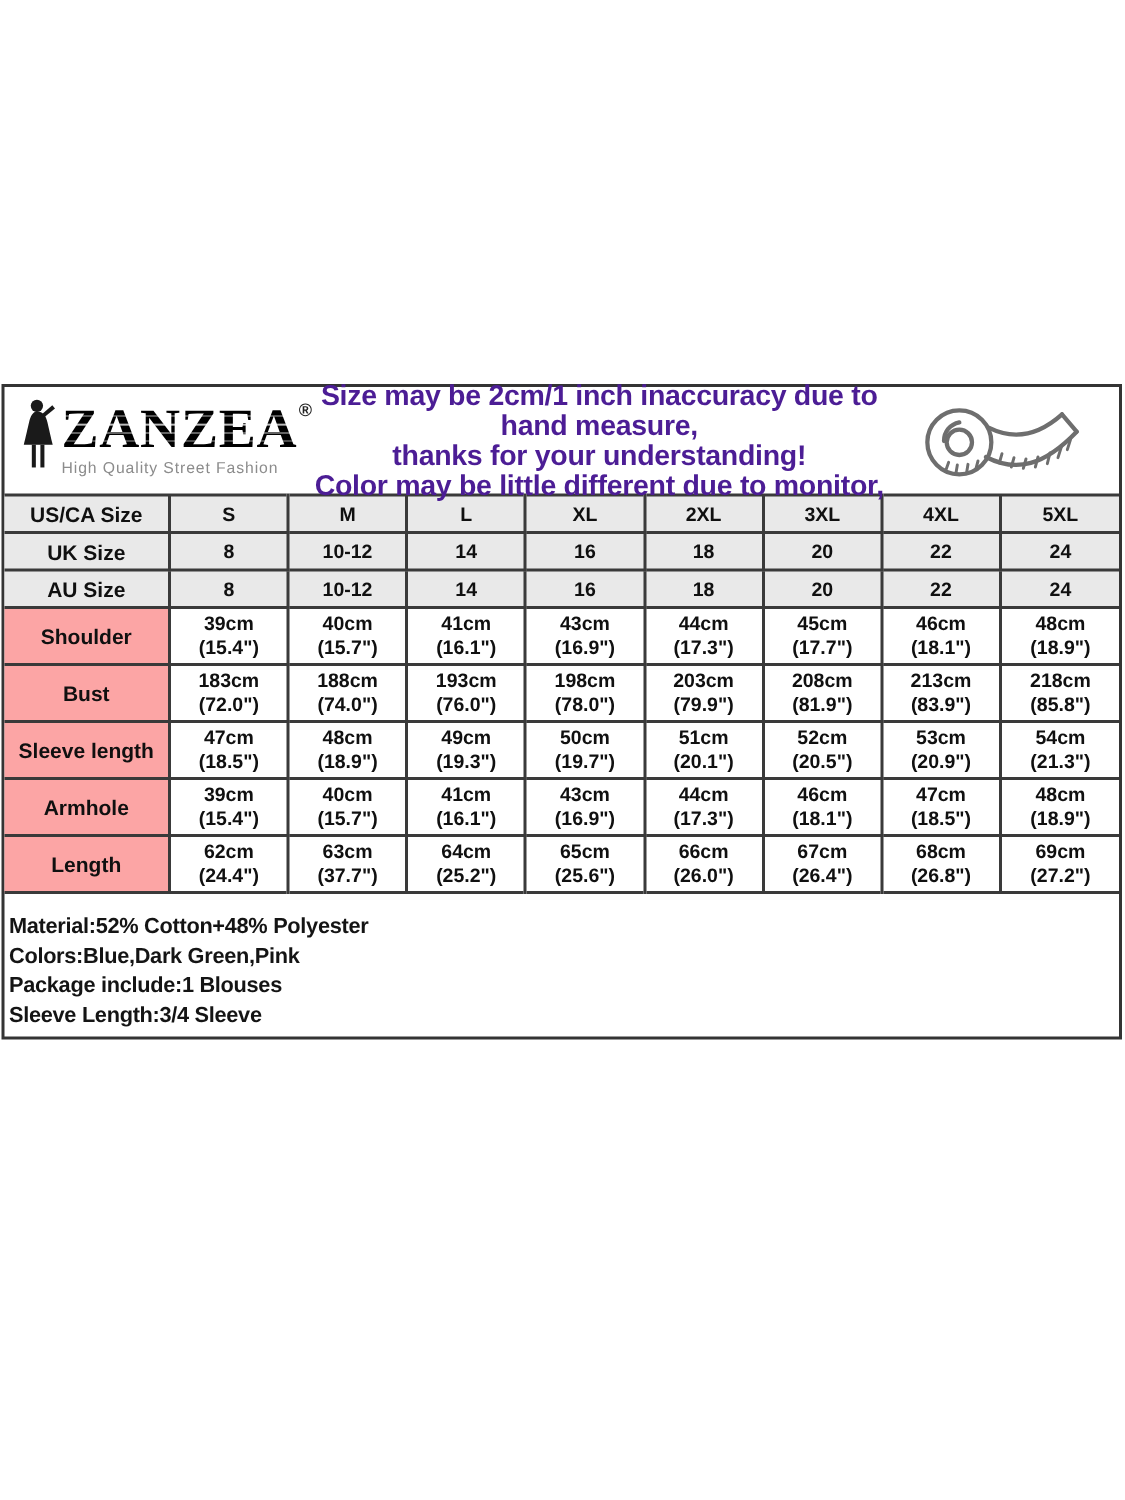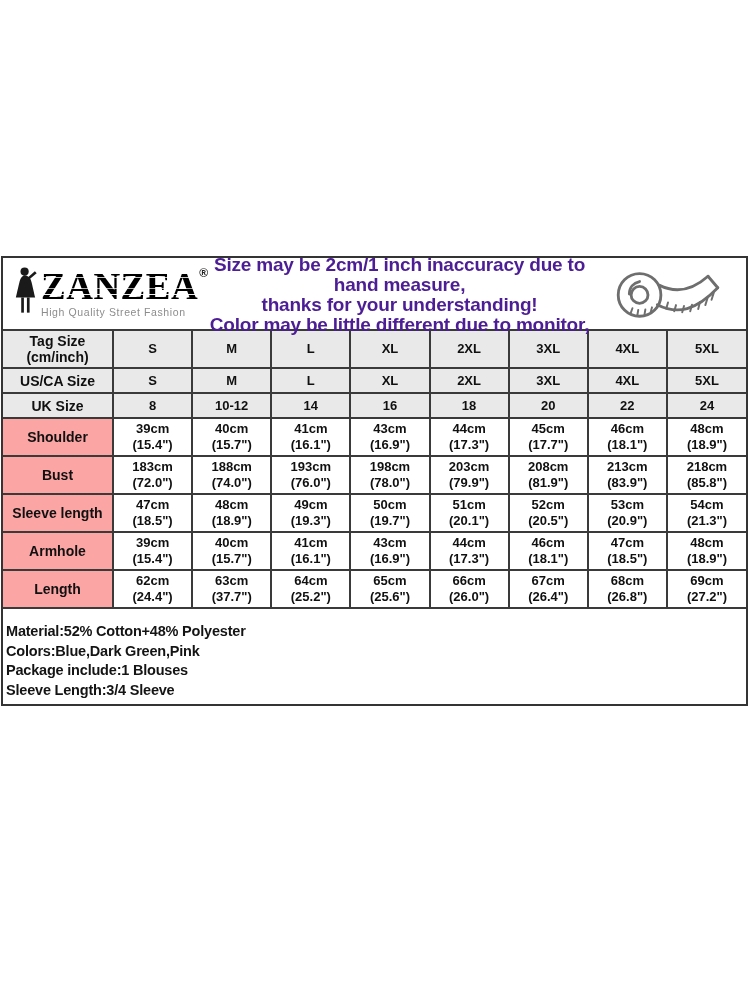--- a/index.html
+++ b/index.html
@@ -191,45 +191,44 @@
             <path d="M31.5 60 L32.5 54"></path>
             <path d="M39.5 59.5 L40.5 53.5"></path>
             <path d="M46.5 56.5 L48 51"></path>
           </g>
         </svg>
       </div>
     </div>
 
     <table class="size-table">
       <tbody>
-        <tr class="r-hdr shaded">
-          <td class="lbl">Tag Size
-(cm/inch)</td>
-          <td>S</td>
-          <td>M</td>
-          <td>L</td>
-          <td>XL</td>
-          <td>2XL</td>
-          <td>3XL</td>
-          <td>4XL</td>
-          <td>5XL</td>
-        </tr>
         <tr class="r-sm shaded">
           <td class="lbl">US/CA Size</td>
           <td>S</td>
           <td>M</td>
           <td>L</td>
           <td>XL</td>
           <td>2XL</td>
           <td>3XL</td>
           <td>4XL</td>
           <td>5XL</td>
         </tr>
         <tr class="r-sm shaded">
           <td class="lbl">UK Size</td>
+          <td>8</td>
+          <td>10-12</td>
+          <td>14</td>
+          <td>16</td>
+          <td>18</td>
+          <td>20</td>
+          <td>22</td>
+          <td>24</td>
+        </tr>
+        <tr class="r-sm shaded">
+          <td class="lbl">AU Size</td>
           <td>8</td>
           <td>10-12</td>
           <td>14</td>
           <td>16</td>
           <td>18</td>
           <td>20</td>
           <td>22</td>
           <td>24</td>
         </tr>
         <tr class="r-lg">

